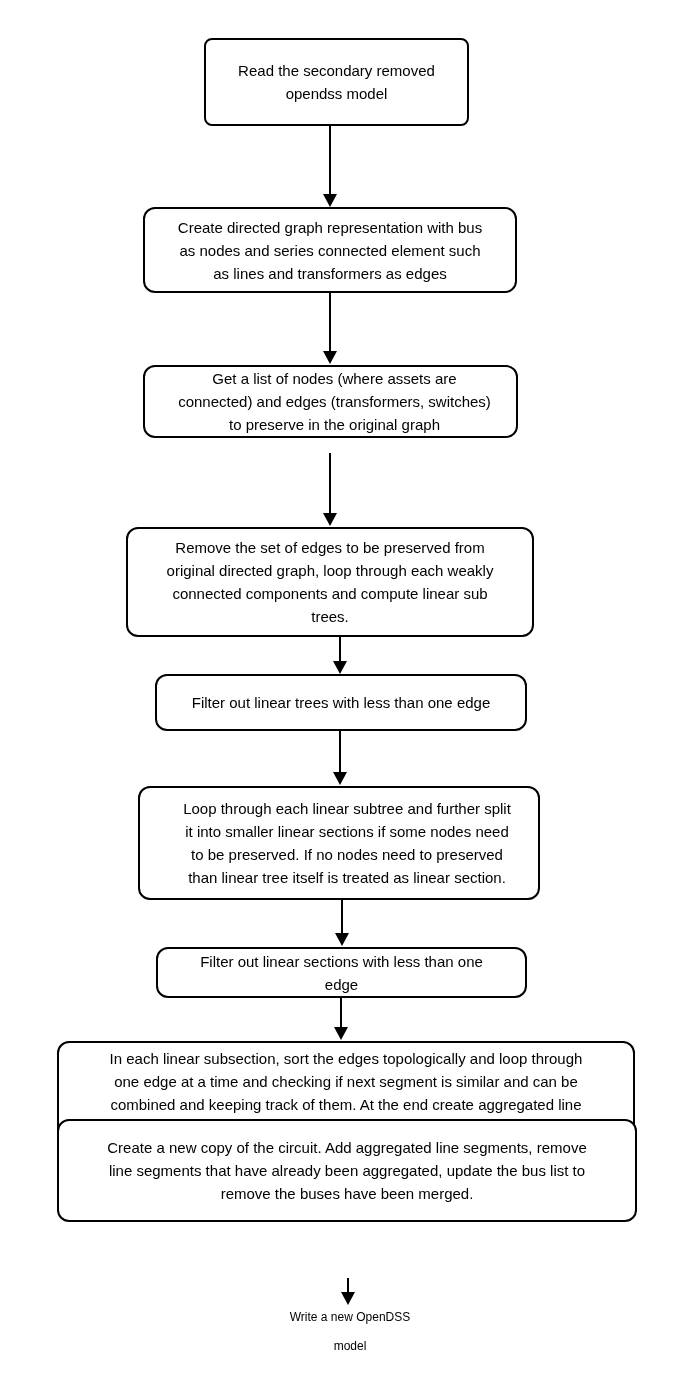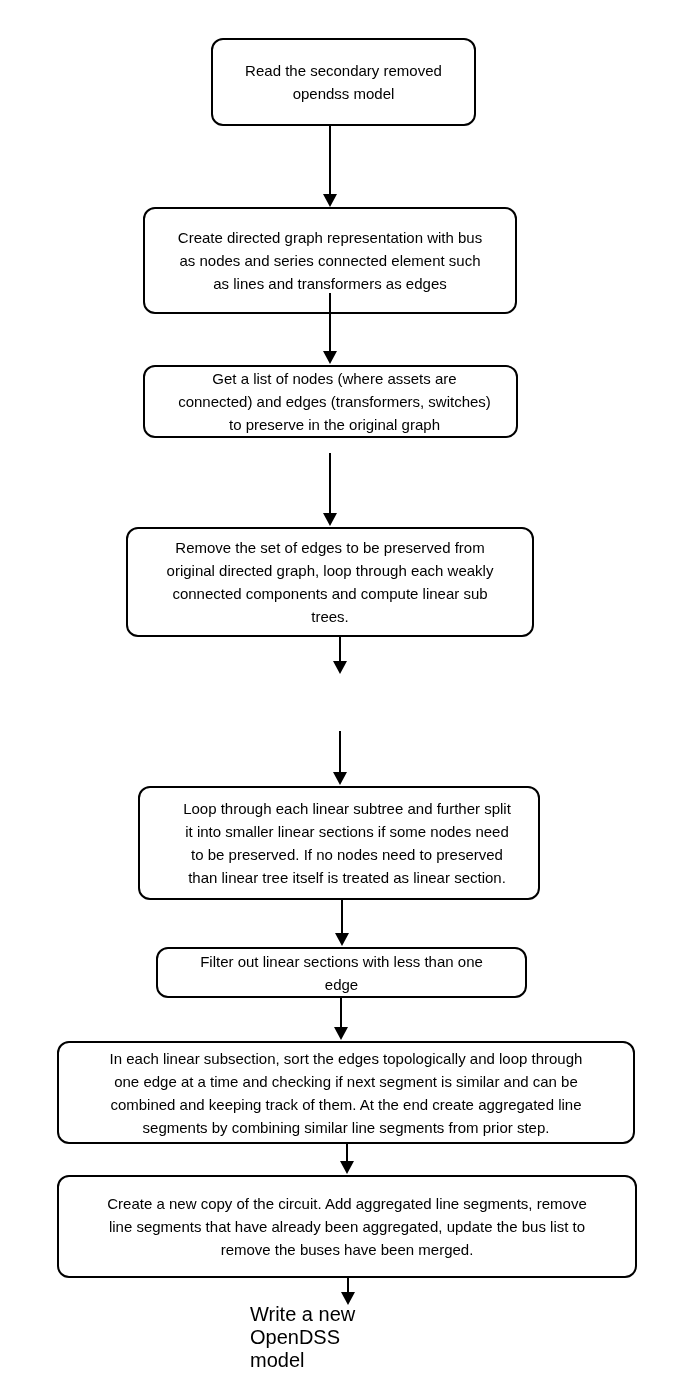--- a/index.html
+++ b/index.html
@@ -25,22 +25,23 @@
     align-items: center;
     justify-content: center;
     text-align: center;
     font-size: 15px;
     line-height: 23px;
     padding: 2px 8px;
     white-space: pre-line;
   }
   .end-label {
     position: absolute;
-    font-size: 20px;
-    line-height: 23px;
+    text-align: center;
+    font-size: 12px;
+    line-height: 29px;
     white-space: pre-line;
   }
   .arrow {
     position: absolute;
     width: 14px;
     transform: translateX(-50%);
   }
   .arrow::before {
     content: "";
     position: absolute;
@@ -57,29 +58,29 @@
     left: 50%;
     margin-left: -7px;
     bottom: 0;
     width: 0;
     height: 0;
     border-left: 7px solid transparent;
     border-right: 7px solid transparent;
     border-top: 13px solid #000000;
   }
   
-  .b1 { left:211px; top:38px;   width:265px; height:88px; }
-  .b2 { left:143px; top:207px;  width:374px; height:107px; }
+  .b1 { left:204px; top:38px;   width:265px; height:88px;border-radius:8px; }
+  .b2 { left:143px; top:207px;  width:374px; height:86px; }
   .b3 { left:143px; top:365px;  width:375px; height:73px;padding-left:16px; }
   .b4 { left:126px; top:527px;  width:408px; height:110px; }
   .b5 { left:155px; top:674px;  width:372px; height:57px; }
   .b6 { left:138px; top:786px;  width:402px; height:114px;padding-left:24px; }
   .b7 { left:156px; top:947px;  width:371px; height:51px;text-align:center; }
   .b8 { left:57px;  top:1041px; width:578px; height:103px; }
-  .b9 { left:57px;  top:1175px; width:580px; height:103px; }
+  .b9 { left:57px;  top:1119px; width:580px; height:103px; }
   .lbl-end { left:250px; top:1303px; width:200px; }
   
   .a1 { left:330px; top:126px;  height:81px; }
   .a2 { left:330px; top:293px;  height:71px; }
   .a3 { left:330px; top:453px;  height:73px; }
   .a4 { left:340px; top:637px;  height:37px; }
   .a5 { left:340px; top:731px;  height:54px; }
   .a6 { left:342px; top:900px;  height:46px; }
   .a7 { left:341px; top:998px;  height:42px; }
   .a8 { left:347px; top:1144px; height:30px; }
@@ -103,20 +104,21 @@
 connected) and edges (transformers, switches)
 to preserve in the original graph</div>
   <div class="arrow a3"></div>
 
   <div class="box b4">Remove the set of edges to be preserved from
 original directed graph, loop through each weakly
 connected components and compute linear sub
 trees.</div>
   <div class="arrow a4"></div>
 
+  <div class="box b5">Filter out linear trees with less than one edge</div>
   <div class="arrow a5"></div>
 
   <div class="box b6">Loop through each linear subtree and further split
 it into smaller linear sections if some nodes need
 to be preserved. If no nodes need to preserved
 than linear tree itself is treated as linear section.</div>
   <div class="arrow a6"></div>
 
   <div class="box b7">Filter out linear sections with less than one
 edge</div>

